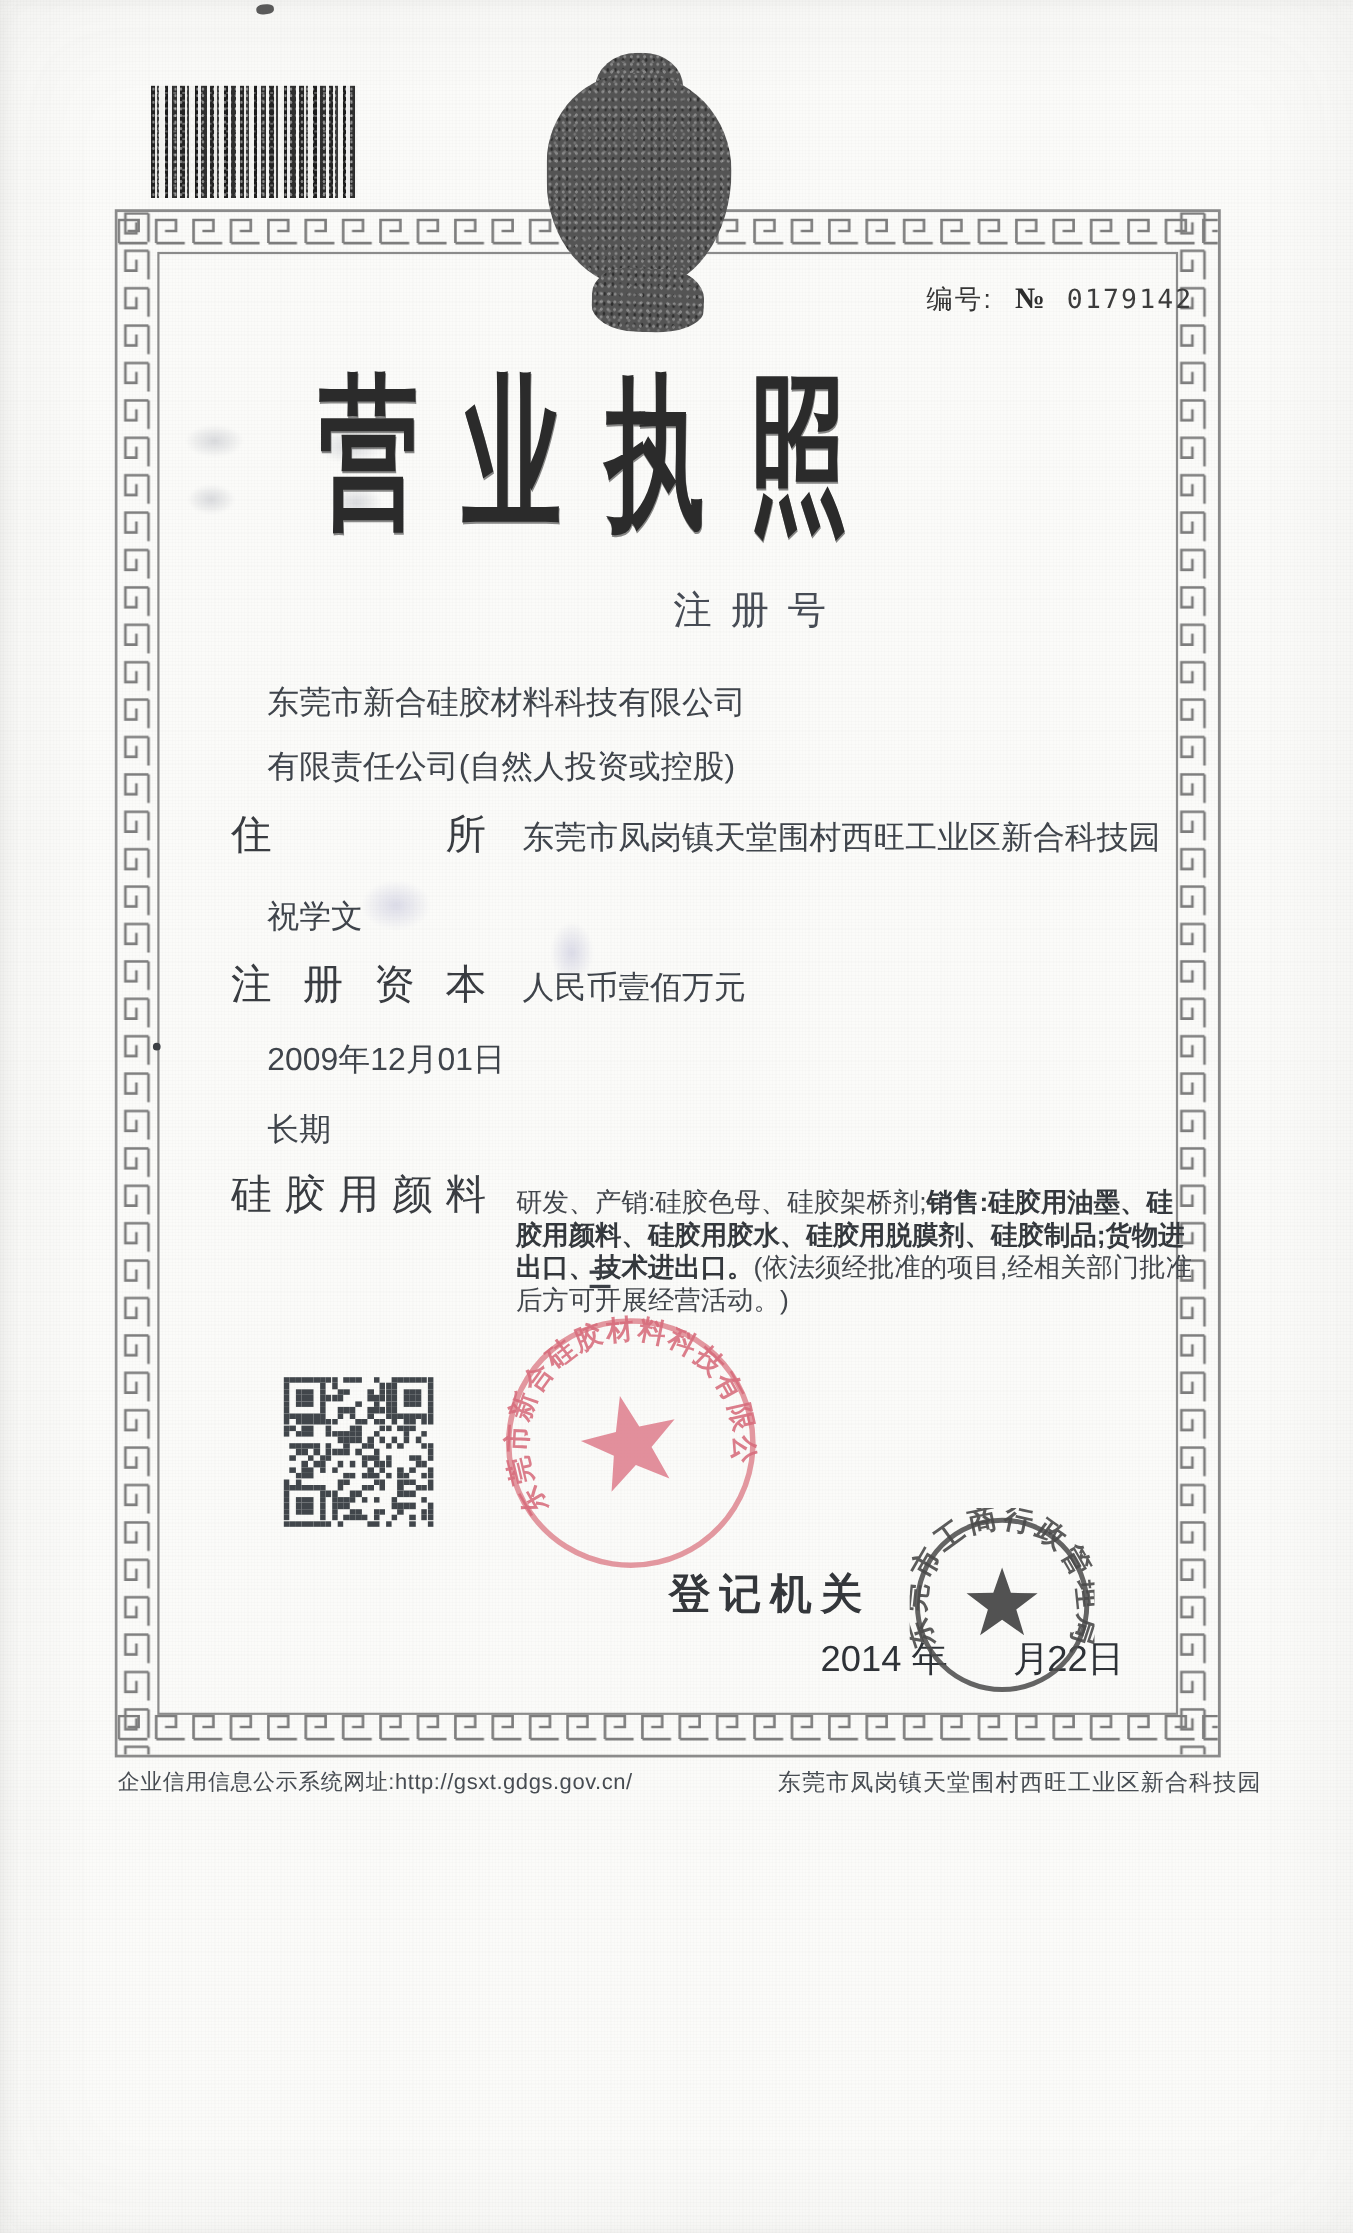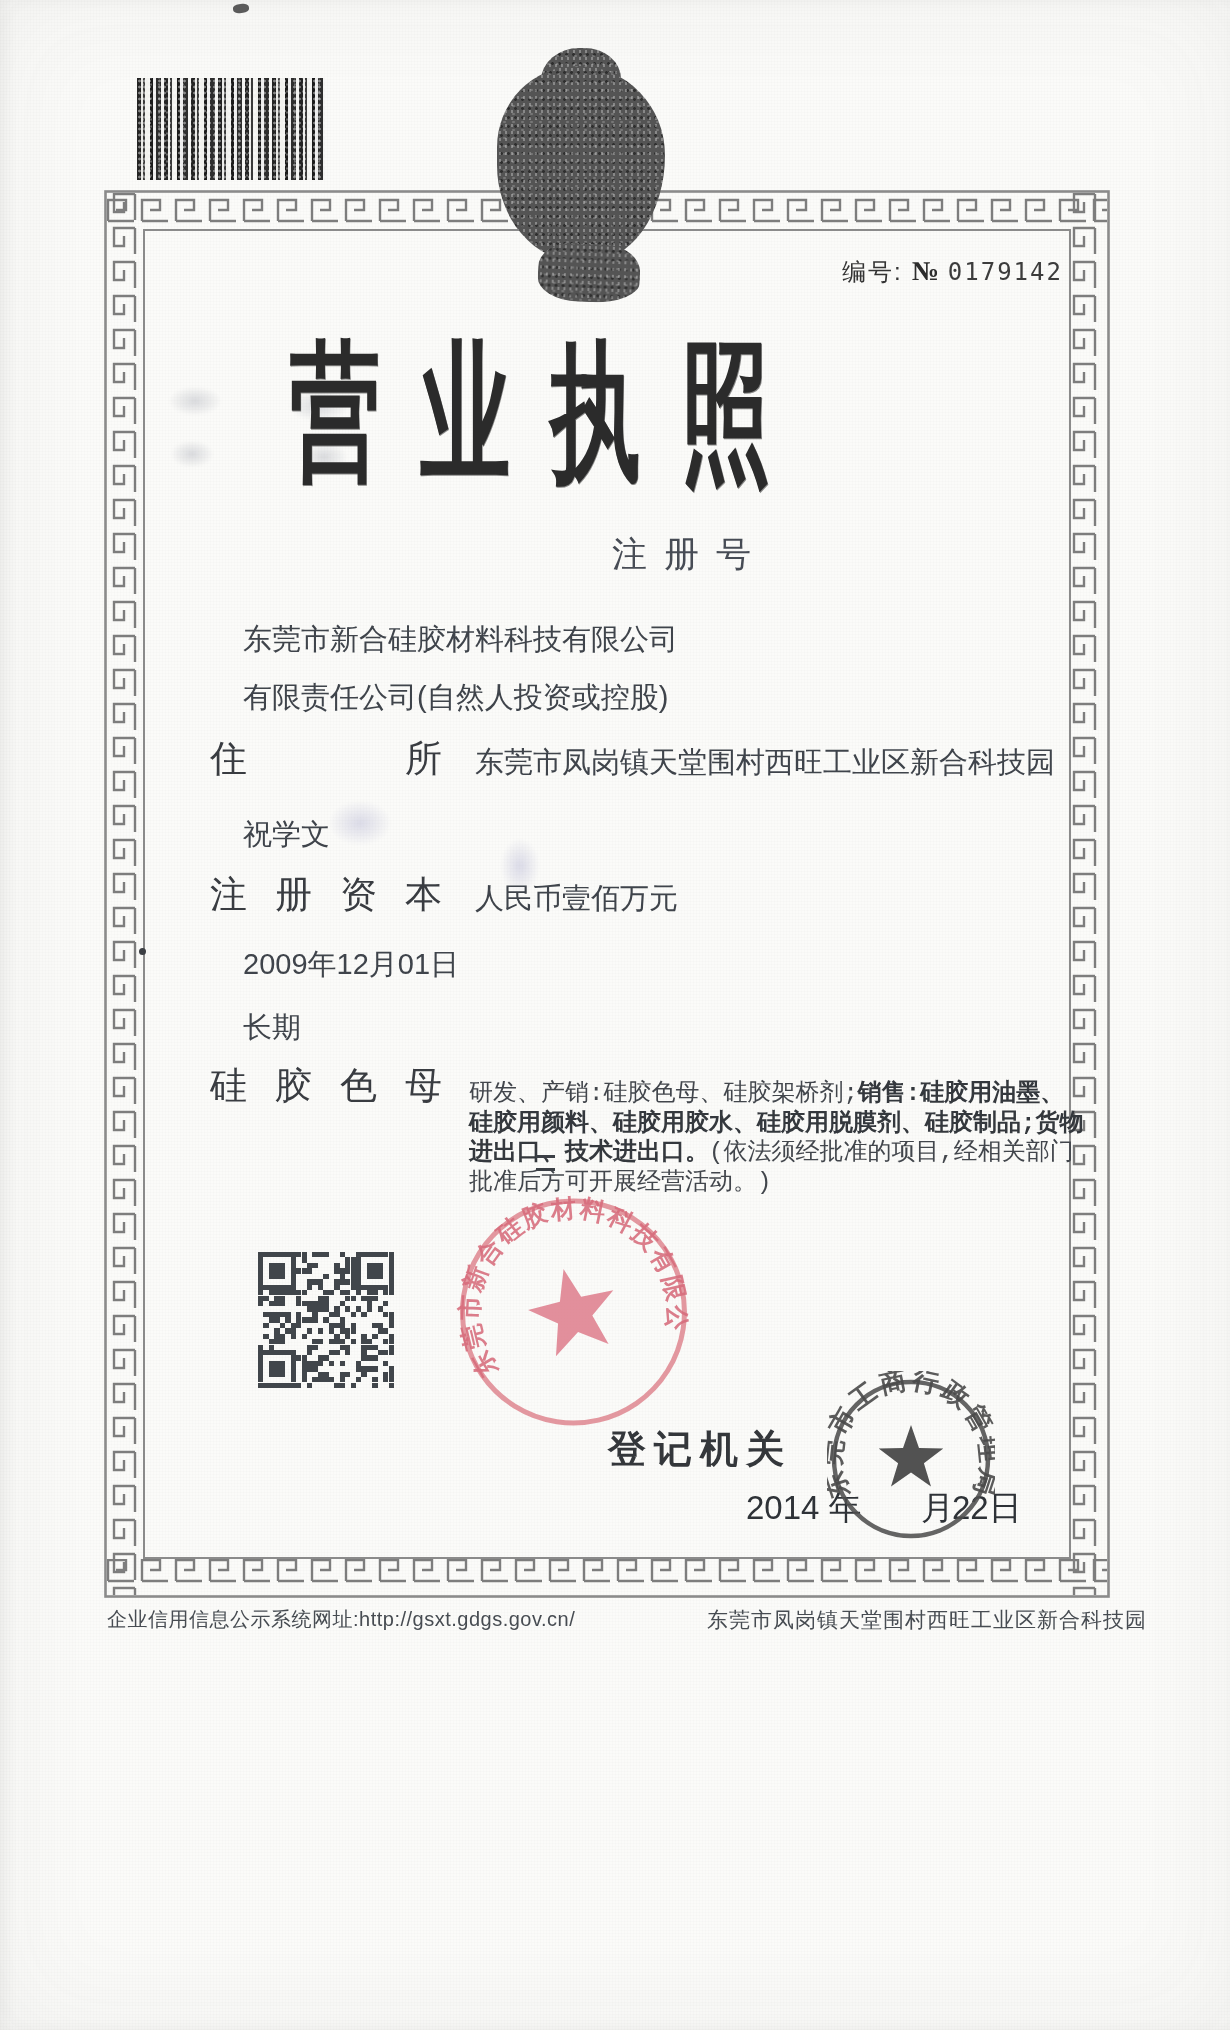--- a/index.html
+++ b/index.html
@@ -36,21 +36,21 @@
       radial-gradient(rgba(255,255,255,.30) 1px, transparent 1.5px),
       radial-gradient(rgba(255,255,255,.20) 1px, transparent 1.7px),
       radial-gradient(rgba(15,15,15,.55) 1px, transparent 1.5px);
     background-size:6px 7px, 9px 8px, 7px 9px;
     background-position:0 0, 3px 4px, 1px 2px;
   }
   #emblem-main{left:497px;top:66px;width:168px;height:196px;border-radius:48% 52% 46% 50%/42% 46% 55% 50%;}
   #emblem-top{left:541px;top:48px;width:80px;height:62px;border-radius:50% 48% 52% 50%/55% 52% 48% 50%;}
   #emblem-base{left:538px;top:244px;width:102px;height:58px;border-radius:32% 36% 46% 40%/42% 46% 36% 40%;transform:rotate(2deg);}
   
-  #serial{position:absolute;left:842px;top:256px;z-index:3;display:flex;align-items:baseline;gap:9px;white-space:nowrap;}
+  #serial{position:absolute;left:842px;top:256px;z-index:3;display:flex;align-items:baseline;gap:20px;white-space:nowrap;}
   #serial .lab{font-size:24px;letter-spacing:2px;color:#343434;}
   #serial .nosym{font-size:27px;font-weight:bold;font-family:"Liberation Serif", serif;color:#2d2d2d;}
   #serial .num{font-size:24px;font-family:"DejaVu Sans Mono", monospace;color:#3c3c3c;letter-spacing:2px;}
   
   #doc-title{
     position:absolute;left:290px;top:326px;z-index:3;white-space:nowrap;
     font-size:150px;line-height:172px;font-weight:900;color:#2b2b2b;
     letter-spacing:67px;transform:scale(.60,1);transform-origin:0 0;
     text-shadow:1px 1px 0 rgba(40,40,40,.55);
   }
@@ -60,21 +60,21 @@
   #regno .val{font-size:33px;font-family:"DejaVu Sans Mono", monospace;color:#4c5260;margin-left:20px;}
   
   .row{position:absolute;left:210px;width:900px;display:flex;align-items:flex-start;z-index:3;}
   .flabel{
     flex:none;width:232px;font-size:37px;line-height:44px;font-weight:500;color:#393c41;
     text-align:justify;text-align-last:justify;text-justify:inter-character;
   }
   .fvalue{margin-left:33px;font-size:29px;line-height:40px;color:#3f444b;padding-top:5px;white-space:nowrap;}
   #scope-text{
     margin-left:27px;width:618px;padding-top:15px;white-space:normal;
-    font-size:24px;line-height:29.5px;color:#42464c;font-family:Liberation Mono, monospace;
+    font-size:24px;line-height:29.5px;color:#42464c;
   }
   #scope-text .bold{font-weight:700;color:#34383d;}
   
   #qr{position:absolute;left:258px;top:1252px;width:136px;height:136px;z-index:3;}
   #qr i{position:absolute;background:#41464b;}
   
   .seal{position:absolute;z-index:5;}
   #company-seal{left:455px;top:1190px;transform:rotate(-13deg);}
   #authority-seal{left:827px;top:1371px;}
   
@@ -151,21 +151,21 @@
   <span class="flabel">注册资本</span>
   <span class="fvalue">人民币壹佰万元</span>
 </div>
 <div class="row" style="top:939px">
   <span class="fvalue">2009年12月01日</span>
 </div>
 <div class="row" style="top:1002px">
   <span class="fvalue">长期</span>
 </div>
 <div class="row" style="top:1064px">
-  <span class="flabel">硅胶色母</span>
+  <span class="flabel">硅胶用颜料</span>
   <span id="scope-text"><span>研发、产销:硅胶色母、硅胶架桥剂;</span><span class="bold">销售:硅胶用油墨、硅胶用颜料、硅胶用胶水、硅胶用脱膜剂、硅胶制品;货物进出口、技术进出口。</span><span>(依法须经批准的项目,经相关部门批准后方可开展经营活动。)</span></span>
 </div>
 
 <div id="qr">
     <i style="left:0.0px;top:0.0px;width:5.4px;height:5.4px"></i>
     <i style="left:5.4px;top:0.0px;width:5.4px;height:5.4px"></i>
     <i style="left:10.9px;top:0.0px;width:5.4px;height:5.4px"></i>
     <i style="left:16.3px;top:0.0px;width:5.4px;height:5.4px"></i>
     <i style="left:21.8px;top:0.0px;width:5.4px;height:5.4px"></i>
     <i style="left:27.2px;top:0.0px;width:5.4px;height:5.4px"></i>

